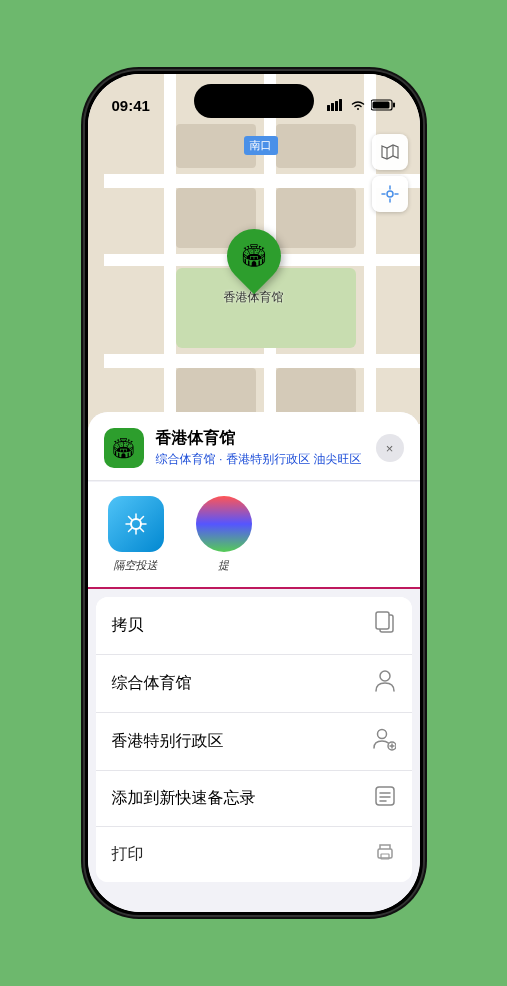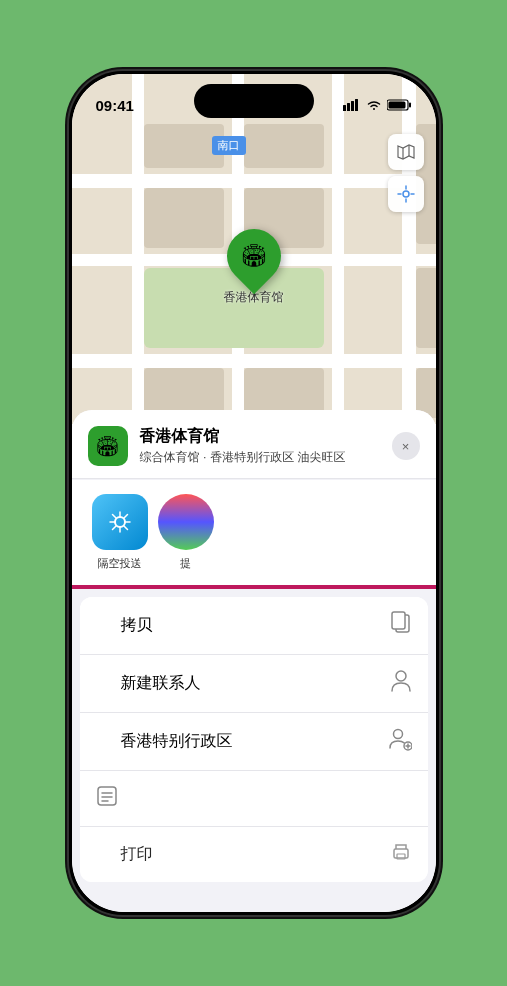--- a/index.html
+++ b/index.html
@@ -6,21 +6,21 @@
     body {
       width: 507px;
       height: 986px;
       background: #6db86d;
       display: flex;
       align-items: center;
       justify-content: center;
       font-family: -apple-system, 'PingFang SC', 'Helvetica Neue', sans-serif;
     }
     .phone {
-      width: 370px;
+      width: 338px;
       height: 844px;
       background: #000;
       border-radius: 54px;
       position: relative;
       box-shadow: 0 0 0 2px #333, 0 0 0 4px #111, inset 0 0 10px rgba(0,0,0,0.5);
       overflow: hidden;
     }
     .phone-inner {
       position: absolute;
       top: 3px; left: 3px; right: 3px; bottom: 3px;
@@ -61,20 +61,21 @@
       border-radius: 20px;
       z-index: 200;
     }
     
     .map-area {
       position: absolute;
       top: 0; left: 0; right: 0;
       height: 430px;
       background: #e8e0d0;
       overflow: hidden;
+      padding-left: 16px;
     }
     .map-bg {
       width: 100%; height: 100%;
       position: relative;
     }
     
     .road-h {
       position: absolute;
       background: #fff;
       height: 18px;
@@ -189,44 +190,45 @@
     .venue-info {
       flex: 1;
     }
     .venue-name {
       font-size: 16px;
       font-weight: 600;
       color: #000;
     }
     .venue-desc {
       font-size: 12px;
-      color: #404040;
+      color: #1d4ed8;
       margin-top: 2px;
     }
     .close-btn {
       width: 28px;
       height: 28px;
       background: #e5e5ea;
       border-radius: 50%;
       display: flex;
       align-items: center;
       justify-content: center;
       font-size: 13px;
       color: #666;
       cursor: pointer;
     }
     
     .share-row {
       background: #fff;
       padding: 14px 16px;
       display: flex;
-      gap: 2px;
+      gap: 24px;
       overflow: hidden;
       margin-top: 1px;
-      border-bottom: 4px solid #be185d;
+      border-bottom: 2px solid #be185d;
+      font-style: italic;
     }
     .share-item {
       display: flex;
       flex-direction: column;
       align-items: center;
       gap: 6px;
       min-width: 64px;
     }
     .share-icon-wrap {
       width: 56px;
@@ -267,21 +269,20 @@
       padding: 14px 16px;
       border-bottom: 1px solid #e5e5ea;
       background: #fff;
     }
     .action-item:last-child {
       border-bottom: none;
     }
     .action-text {
       font-size: 16px;
       color: #000;
-      margin-left: 25px;
     }
     .action-icon {
       font-size: 20px;
       color: #666;
     }
     
     .home-indicator {
       position: absolute;
       bottom: 8px;
       left: 50%;
@@ -418,21 +419,21 @@
           <span class="action-text">拷贝</span>
           <span class="action-icon">
             <svg width="22" height="24" viewBox="0 0 22 24" fill="none">
               <rect x="6" y="4" width="13" height="17" rx="2" stroke="#888" stroke-width="1.5" fill="none"></rect>
               <rect x="2" y="1" width="13" height="17" rx="2" stroke="#888" stroke-width="1.5" fill="white"></rect>
             </svg>
           </span>
         </div>
 
         <div class="action-item">
-          <span class="action-text">新建联系人</span>
+          <span class="action-text">综合体育馆</span>
           <span class="action-icon">
             <svg width="22" height="24" viewBox="0 0 22 24" fill="none">
               <circle cx="11" cy="7" r="5" stroke="#888" stroke-width="1.5" fill="none"></circle>
               <path d="M2 22 Q2 14 11 14 Q20 14 20 22" stroke="#888" stroke-width="1.5" fill="none" stroke-linecap="round"></path>
             </svg>
           </span>
         </div>
 
         <div class="action-item">
           <span class="action-text">香港特别行政区</span>
@@ -441,20 +442,21 @@
               <circle cx="10" cy="7" r="4.5" stroke="#888" stroke-width="1.5" fill="none"></circle>
               <path d="M2 21 Q2 14 10 14 Q18 14 18 21" stroke="#888" stroke-width="1.5" fill="none" stroke-linecap="round"></path>
               <circle cx="20" cy="19" r="4" fill="white" stroke="#888" stroke-width="1.5"></circle>
               <line x1="20" y1="17" x2="20" y2="21" stroke="#888" stroke-width="1.5" stroke-linecap="round"></line>
               <line x1="18" y1="19" x2="22" y2="19" stroke="#888" stroke-width="1.5" stroke-linecap="round"></line>
             </svg>
           </span>
         </div>
 
         <div class="action-item">
+          <span class="action-text">添加到新快速备忘录</span>
           <span class="action-icon">
             <svg width="22" height="22" viewBox="0 0 22 22" fill="none">
               <rect x="2" y="2" width="18" height="18" rx="3" stroke="#888" stroke-width="1.5" fill="none"></rect>
               <line x1="6" y1="8" x2="16" y2="8" stroke="#888" stroke-width="1.5" stroke-linecap="round"></line>
               <line x1="6" y1="12" x2="16" y2="12" stroke="#888" stroke-width="1.5" stroke-linecap="round"></line>
               <line x1="6" y1="16" x2="12" y2="16" stroke="#888" stroke-width="1.5" stroke-linecap="round"></line>
             </svg>
           </span>
         </div>
 

